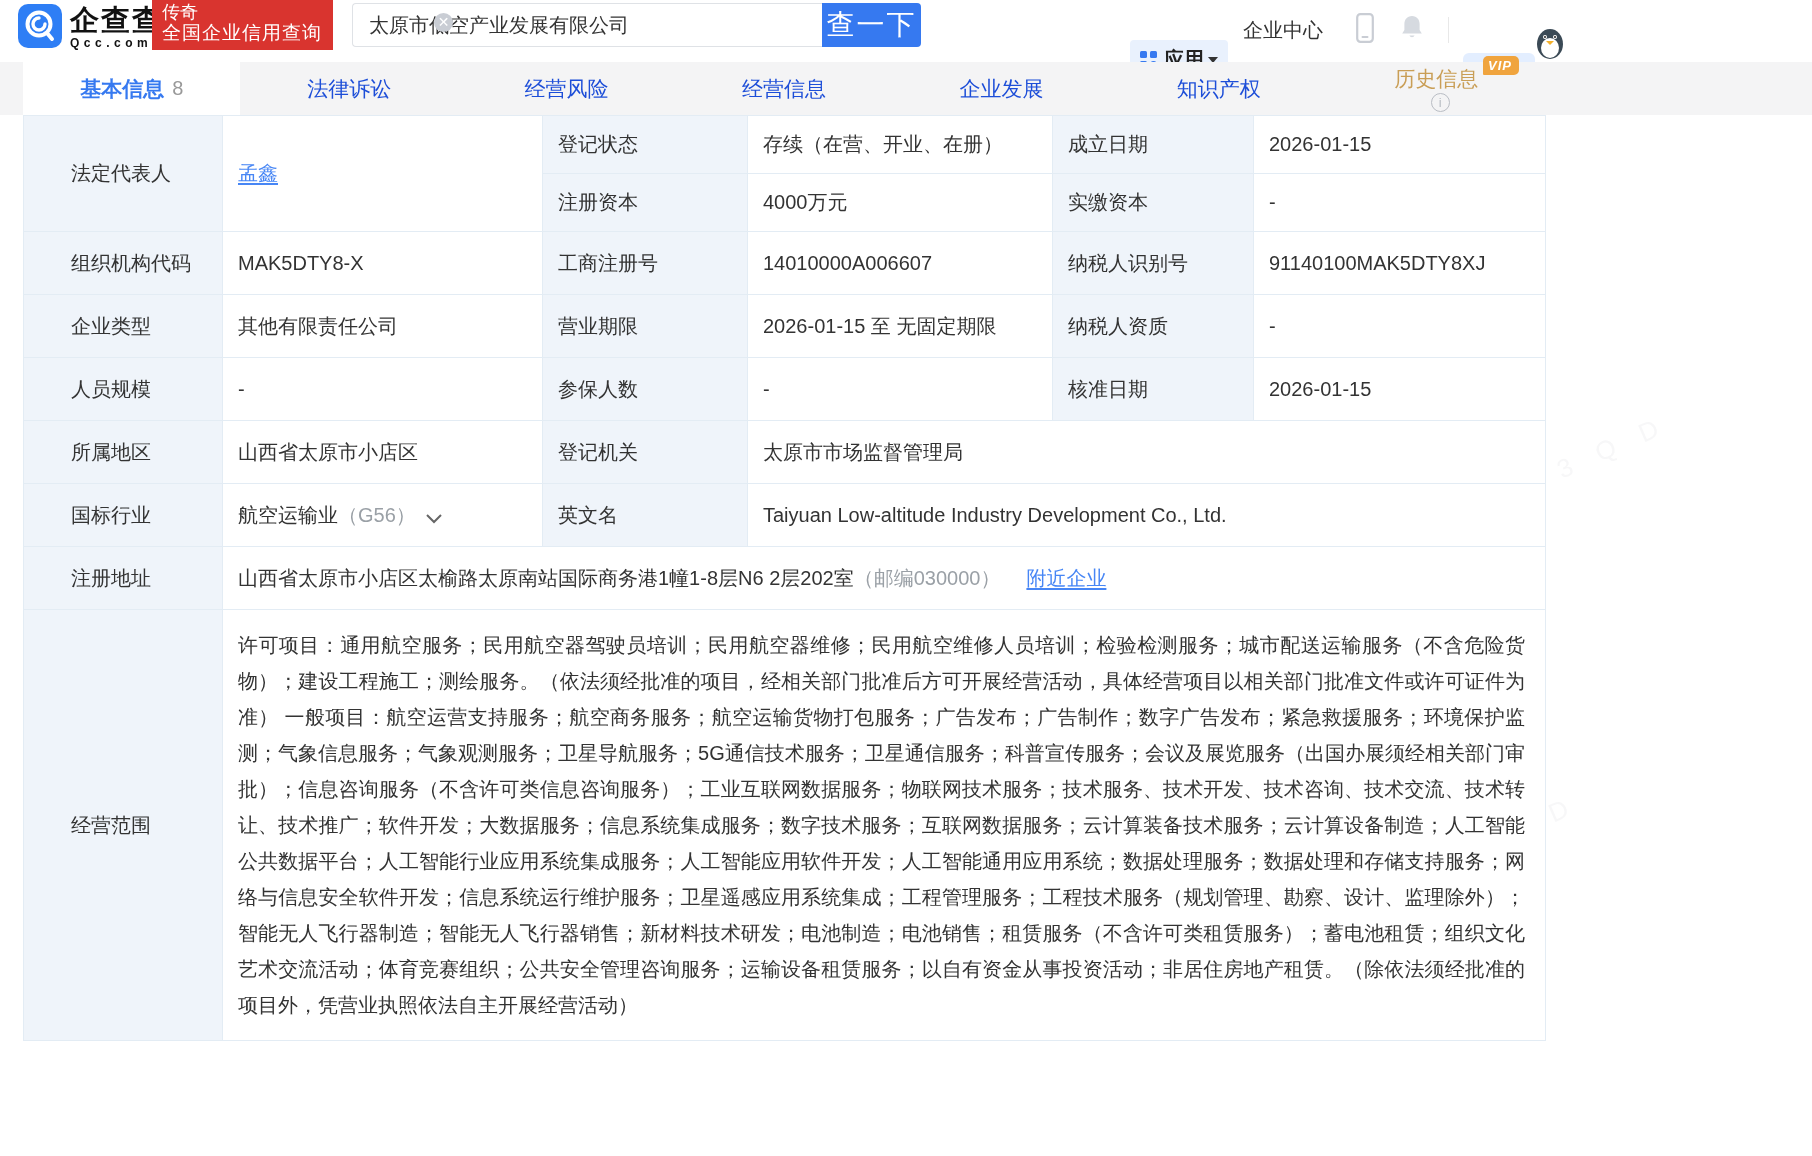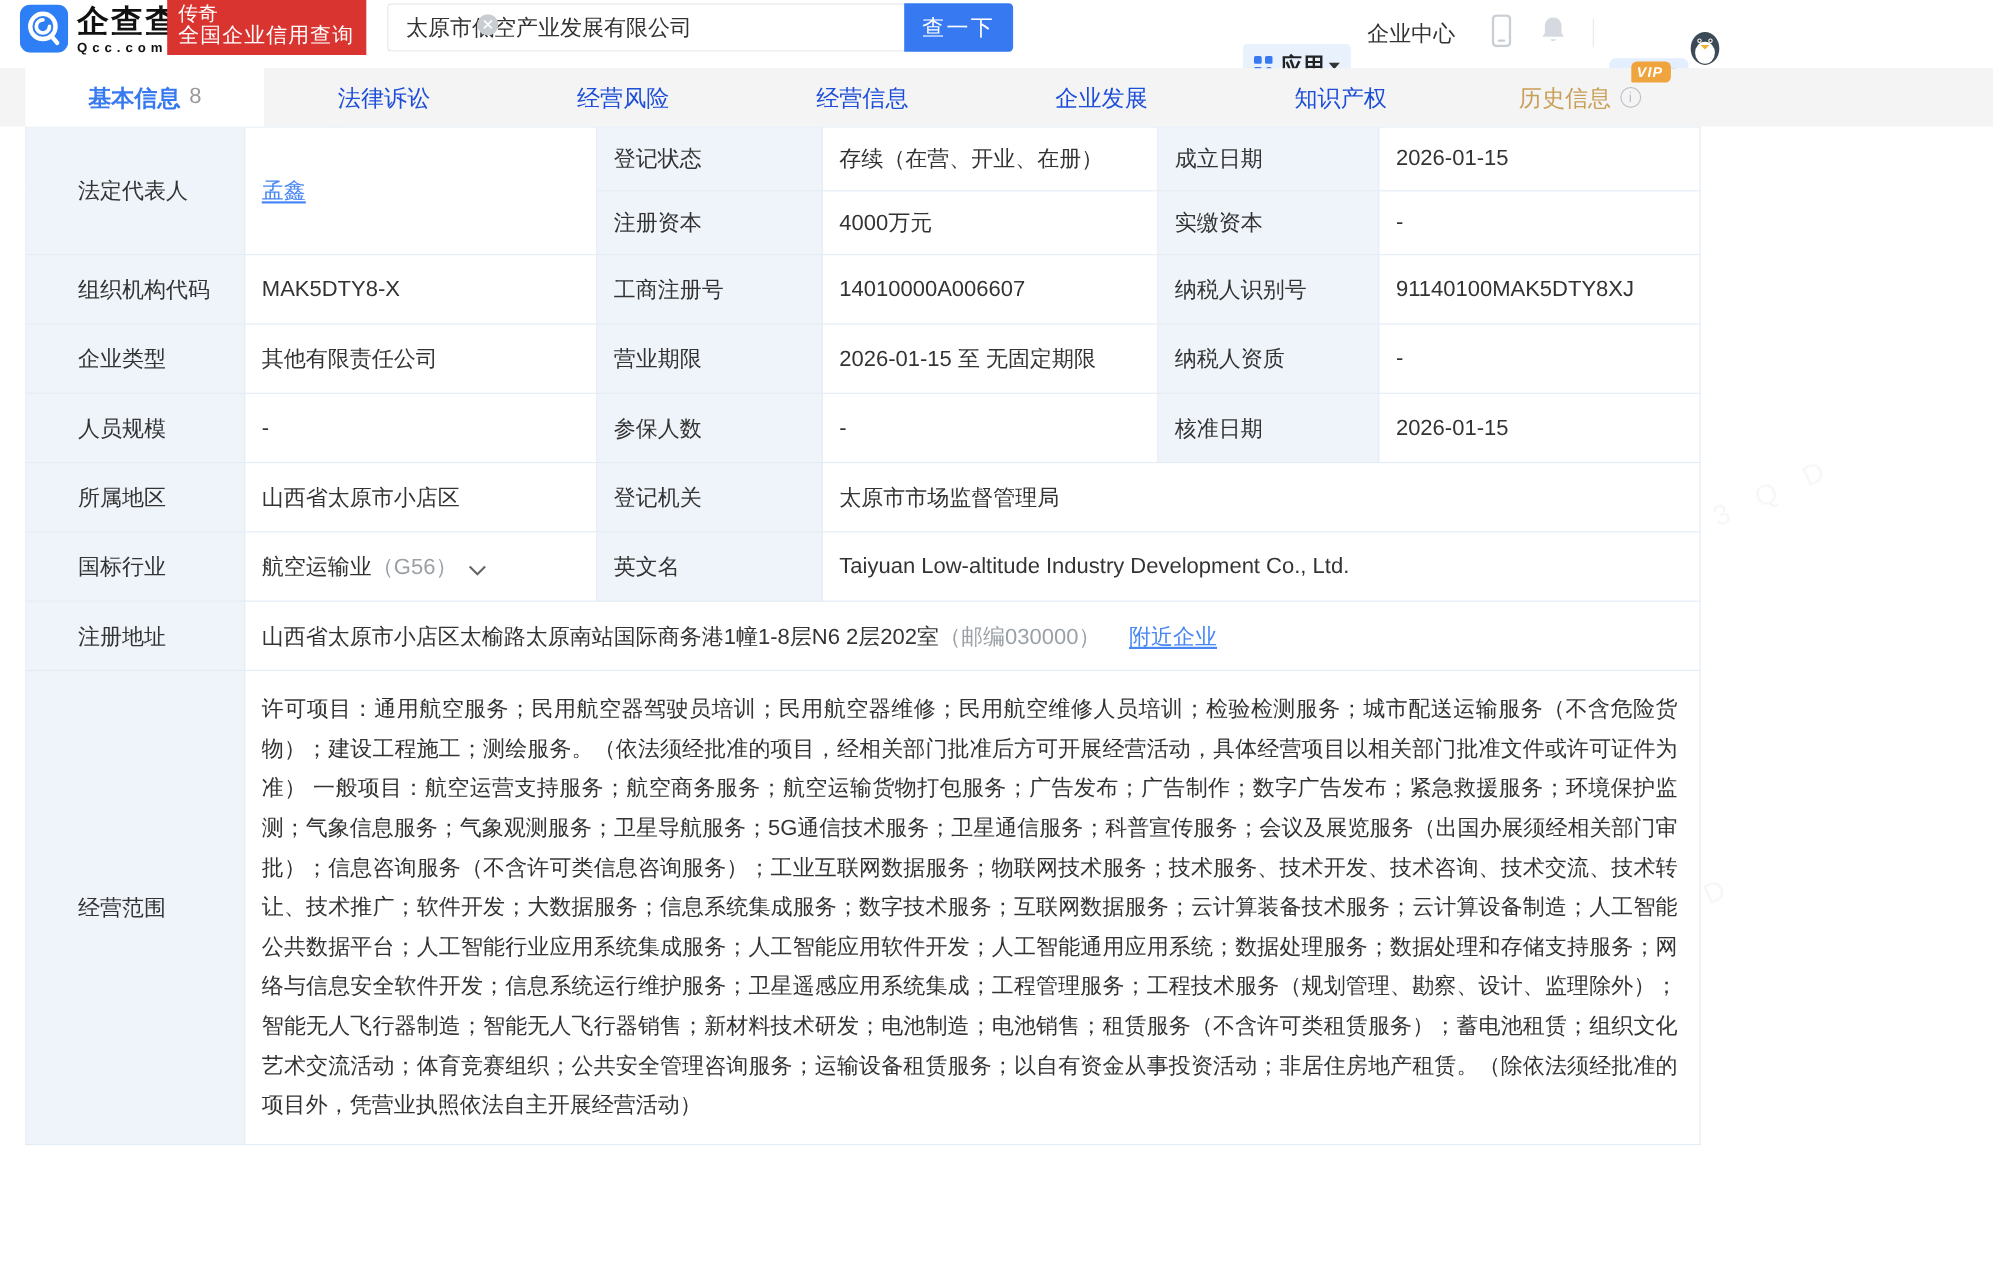--- a/index.html
+++ b/index.html
@@ -22,21 +22,21 @@
   .promo-line1 { font-size:18px; line-height:18px; }
   .promo-line2 { font-size:19px; line-height:24px; letter-spacing:1px; }
 
   .searchwrap { position:absolute; left:352px; top:3px; display:flex; height:44px; }
   .searchbox { width:470px; height:44px; border:1px solid #dfe2e6; border-right:none;
                border-radius:4px 0 0 4px; font-size:20px; color:#333; padding:0 44px 0 16px;
                outline:none; font-family:inherit; background:#fff; }
   .clear-btn { position:absolute; left:434px; top:13px; width:19px; height:19px; border-radius:50%;
                background:#c9cdd4; color:#fff; font-size:14px; line-height:19px; text-align:center;
                cursor:pointer; }
-  .search-btn { width:99px; height:44px; background:#3679f0; color:#fff; font-size:20px;
+  .search-btn { width:99px; height:44px; background:#3679f0; color:#fff; font-size:28px;
                 border:none; border-radius:0 4px 4px 0; cursor:pointer; letter-spacing:2px;
                 font-family:inherit; }
 
   .apps-pill { position:absolute; left:1130px; top:12px; height:38px; background:#e9f1fd;
                border-radius:4px; display:flex; align-items:center; padding:0 10px; cursor:pointer;margin-top:28px; }
   .apps-label { font-size:20px; color:#222; margin:0 4px 0 7px; font-weight:600; }
   .caret { width:0; height:0; border-left:5px solid transparent; border-right:5px solid transparent;
            border-top:6px solid #333; margin-top:2px; }
   .ent-center { position:absolute; left:1243px; top:17px; font-size:20px; color:#333; cursor:pointer; }
   .phone-ic { position:absolute; left:1356px; top:13px; }
@@ -47,21 +47,21 @@
   .vip-text { font-size:13px; font-weight:700; color:#2d4a7a; line-height:15px; margin-left:4px; }
   .penguin { position:absolute; left:1535px; top:24px; }
 
   
   .tabbar { position:relative; height:53px; background:#f4f4f5; z-index:2; }
   .tabs { display:flex; margin-left:23px; width:1522px; height:53px; }
   .tab { flex:1; display:flex; align-items:center; justify-content:center; font-size:21px;
          color:#1d4ed8; cursor:pointer; position:relative; }
   .tab.active { background:#fff; color:#3679f0; font-weight:600; }
   .tab .cnt { color:#999; font-weight:400; margin-left:8px; font-size:20px; }
-  .tab.history { color:#c99e56; }
+  .tab.history { color:#c99e56;flex-direction:column; }
   .vip-badge { position:absolute; top:-6px; right:26px; background:#f0a43e; color:#fff;
                font-size:13px; font-weight:700; font-style:italic; border-radius:5px 5px 5px 1px;
                padding:2px 7px 2px 5px; letter-spacing:1px; }
   .info-ic { display:inline-block; width:19px; height:19px; border:1.5px solid #b9bdc4; color:#b9bdc4;
              border-radius:50%; font-size:13px; line-height:17px; text-align:center; margin-left:8px;
              font-style:normal; font-weight:400; }
 
   
   table.info { border-collapse:collapse; margin-left:23px; width:1522px; table-layout:fixed;
                position:relative; z-index:1; background:#fff; }

